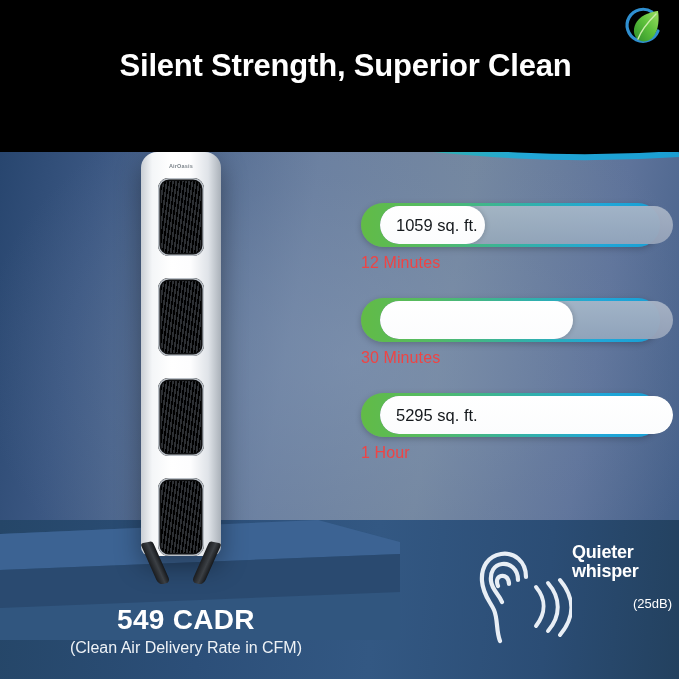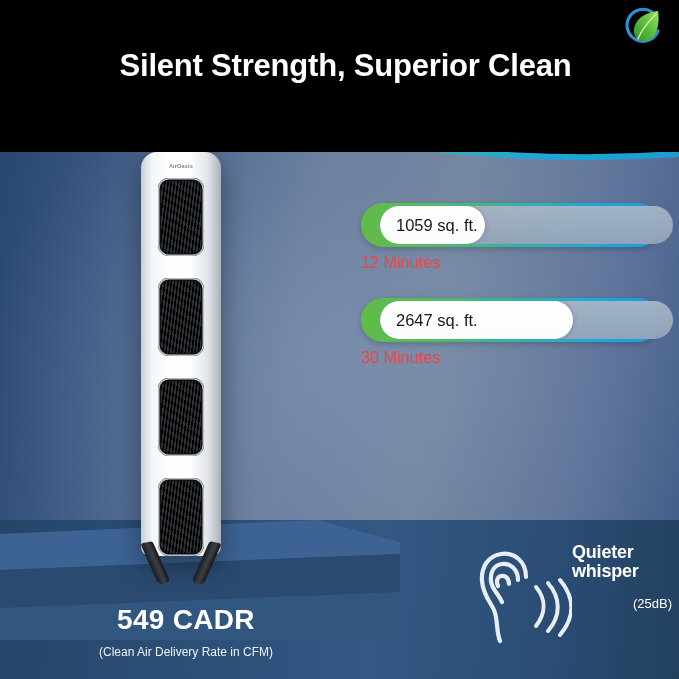--- a/index.html
+++ b/index.html
@@ -117,21 +117,21 @@
     white-space:nowrap;
   }
   .bar-caption {
     margin-top:7px; font-size:16px; color:#ef4444;
     font-weight:normal; letter-spacing:0.1px;
   }
 
   
   .cadr { position:absolute; left:0; top:604px; width:372px; text-align:center; z-index:7; }
   .cadr-main { font-size:28px; font-weight:bold; color:#ffffff; letter-spacing:0.3px; }
-  .cadr-sub { font-size:12px; color:#eef2f6; margin-top:9px; }
+  .cadr-sub { font-size:16px; color:#eef2f6; margin-top:3px; }
 
   
   .quiet { position:absolute; left:476px; top:541px; width:200px; height:118px; z-index:7; }
   .ear-icon { position:absolute; left:0; top:6px; width:96px; height:106px; }
   .quiet-text { position:absolute; left:96px; top:2px; width:104px; color:#ffffff; }
   .quiet-l1, .quiet-l2, .quiet-l3 {
     font-size:18px; font-weight:bold; line-height:1.04; letter-spacing:-0.2px;
   }
   .quiet-db { font-size:13px; font-weight:normal; margin-top:16px; text-align:right; padding-right:4px; }
 </style>
@@ -203,26 +203,34 @@
           <div class="bar-value">1059 sq. ft.</div>
         </div>
       </div>
       <div class="bar-caption">12 Minutes</div>
     </div>
 
     <div class="bar-group">
       <div class="bar-outer">
         <div class="bar-track">
           <div class="bar-fill" style="width: 66%;"></div>
-          <div class="bar-value">2647 sq. ft.</div>
         </div>
       </div>
       <div class="bar-caption">30 Minutes</div>
     </div>
 
+    <div class="bar-group">
+      <div class="bar-outer">
+        <div class="bar-track">
+          <div class="bar-fill" style="width: 100%;"></div>
+          <div class="bar-value">5295 sq. ft.</div>
+        </div>
+      </div>
+      <div class="bar-caption">1 Hour</div>
+    </div>
 
   </div>
 
   <div class="cadr">
     <div class="cadr-main">549 CADR</div>
     <div class="cadr-sub">(Clean Air Delivery Rate in CFM)</div>
   </div>
 
   <div class="quiet">
     <svg class="ear-icon" viewBox="0 0 96 106">

